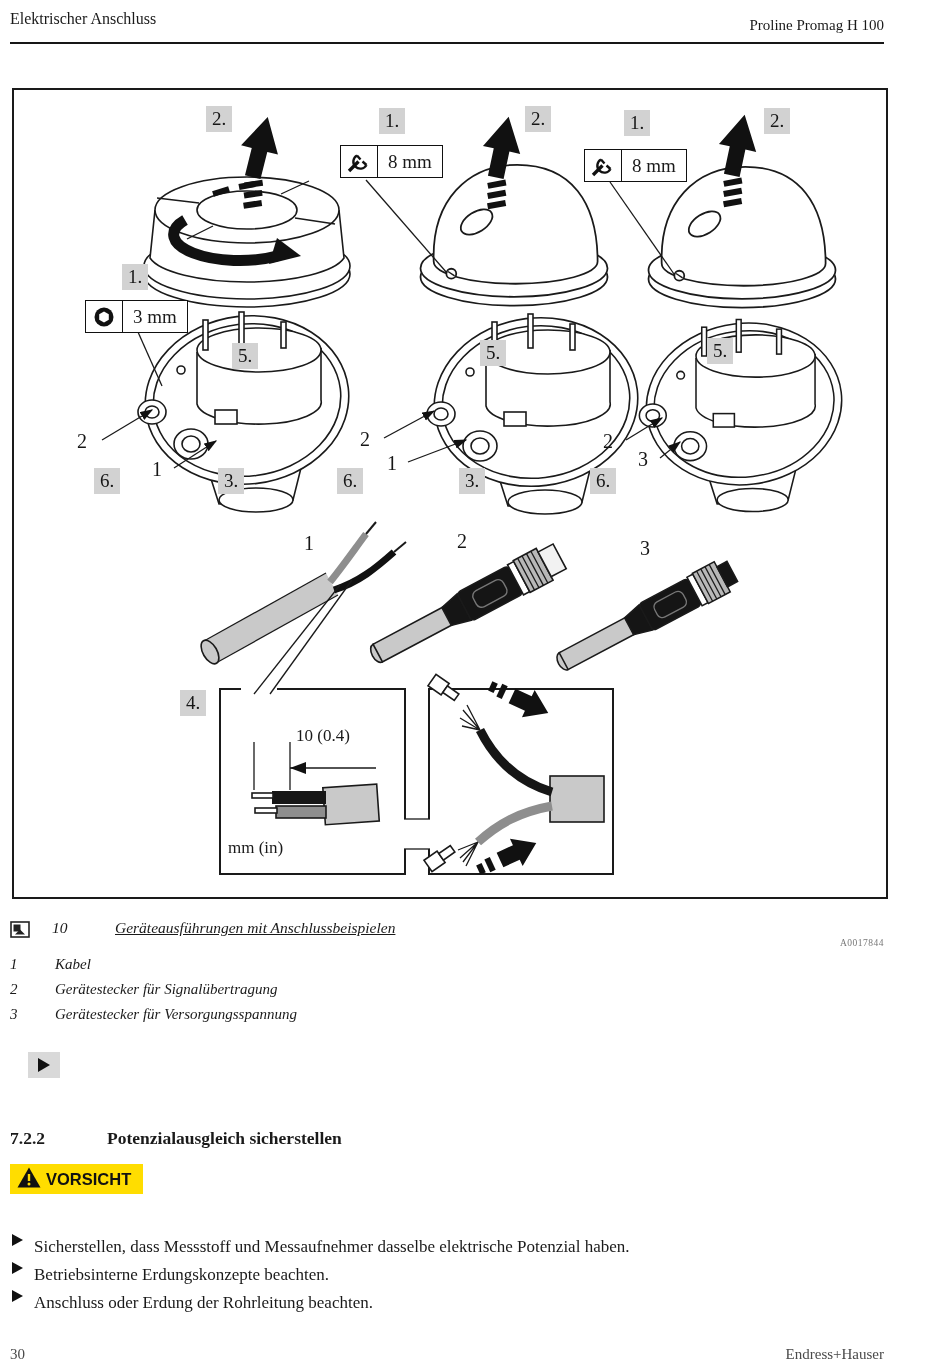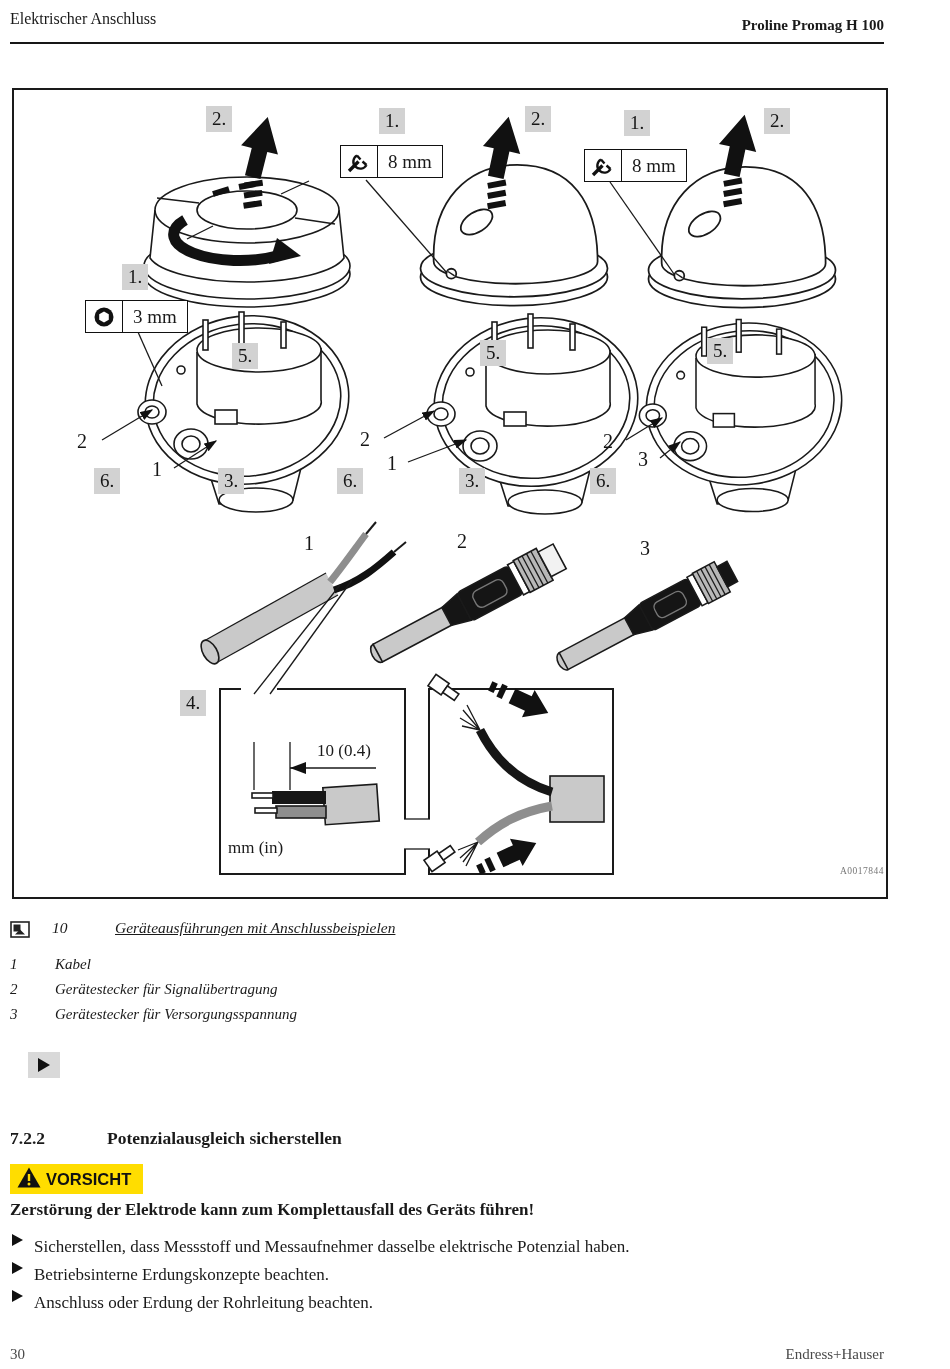--- a/index.html
+++ b/index.html
@@ -1,31 +1,31 @@
 <!DOCTYPE html>
 <html><head>
 <meta charset="utf-8">
 <style>
   html,body{margin:0;padding:0;background:#fff;}
   .page{position:relative;width:950px;height:1369px;background:#fff;
         font-family:"Liberation Serif",serif;color:#1a1a1a;overflow:hidden;}
   .hdr-l{position:absolute;left:10px;top:10px;font-size:16px;}
-  .hdr-r{position:absolute;right:66px;top:17px;font-size:15px;font-weight:bold;}
+  .hdr-r{position:absolute;right:66px;top:17px;font-size:15px;}
   .hdr-rule{position:absolute;left:10px;top:42px;width:874px;height:2px;background:#161616;}
 
   .figure{position:absolute;left:12px;top:88px;width:872px;height:807px;border:2px solid #1a1a1a;background:#fff;}
   .figure svg.art{position:absolute;left:0;top:0;}
   .steplabel{position:absolute;background:#d2d2d2;font-size:19px;line-height:23px;padding:1px 6px 2px 6px;color:#161616;}
   .itemnum{position:absolute;font-size:20px;line-height:22px;color:#161616;}
   .toolbox{position:absolute;display:inline-flex;align-items:center;border:1.5px solid #111;background:#fff;height:31px;}
   .toolbox .ticon{width:36px;height:100%;display:flex;align-items:center;justify-content:center;border-right:1.5px solid #111;}
   .toolbox .tsize{padding:0 10px;font-size:19px;white-space:nowrap;text-align:right;}
   .dimtext{position:absolute;font-size:17px;}
 
-  .figcode{position:absolute;right:66px;top:866px;font-size:9.5px;letter-spacing:.5px;color:#777;margin-left:31px;}
+  .figcode{position:absolute;right:66px;top:938px;font-size:9.5px;letter-spacing:.5px;color:#777;margin-left:31px;}
   .caption{position:absolute;left:10px;top:919px;font-style:italic;font-size:15.5px;}
   .caption .capnum{position:absolute;left:42px;top:0;}
   .caption .captext{position:absolute;left:105px;top:0;white-space:nowrap;text-decoration:underline;}
   .cap-icon{position:absolute;left:0;top:2px;}
 
   .legend-row{position:absolute;font-style:italic;font-size:15px;white-space:nowrap;}
   .legend-key{position:absolute;left:0;}
   .legend-desc{position:absolute;left:45px;}
 
   .instr{position:absolute;left:28px;top:1050px;}
@@ -263,21 +263,21 @@
     <div class="toolbox" style="left:71px;top:210px">
       <span class="ticon">
         <svg width="24" height="24" viewBox="0 0 24 24">
             <circle cx="12" cy="12" r="9.5" fill="#111"></circle>
             <polygon points="12,17.5 7.2,14.75 7.2,9.25 12,6.5 16.8,9.25 16.8,14.75" fill="#fff"></polygon>
           </svg>
       </span>
       <span class="tsize">3 mm</span>
     </div>
 
-    <span class="dimtext" style="left:282px;top:651px;width:96px;text-align:center;position:absolute">10 (0.4)</span>
+    <span class="dimtext" style="left:282px;top:636px;width:96px;text-align:left;position:absolute">10 (0.4)</span>
     <span class="dimtext" style="left:214px;top:748px;position:absolute">mm (in)</span>
   </div>
 
   <div class="figcode">A0017844</div>
 
   <div class="caption">
     <span class="cap-icon">
       <svg width="20" height="17" viewBox="0 0 20 17">
           <rect x="1" y="1" width="18" height="15" fill="#fff" stroke="#222" stroke-width="1.6"></rect>
           <rect x="3.5" y="3.5" width="7" height="7" fill="#222"></rect>
@@ -318,21 +318,20 @@
     <span>
       <svg width="24" height="21" viewBox="0 0 24 21">
           <polygon points="12,0.5 23.5,20.5 0.5,20.5" fill="#111"></polygon>
           <rect x="10.8" y="7" width="2.4" height="7" fill="#ffdd00"></rect>
           <circle cx="12" cy="17" r="1.5" fill="#ffdd00"></circle>
         </svg>
     </span>
     <span class="wlabel">VORSICHT</span>
   </div>
 
-  <div class="warn-headline">Zerstörung der Elektrode kann zum Komplettausfall des Geräts führen!</div>
 
   <div class="bullet" style="top:1229px">
     <span class="bmark"></span>
     <span class="btext">Sicherstellen, dass Messstoff und Messaufnehmer dasselbe elektrische Potenzial haben.</span>
   </div>
   <div class="bullet" style="top:1257px">
     <span class="bmark"></span>
     <span class="btext">Betriebsinterne Erdungskonzepte beachten.</span>
   </div>
   <div class="bullet" style="top:1285px">

